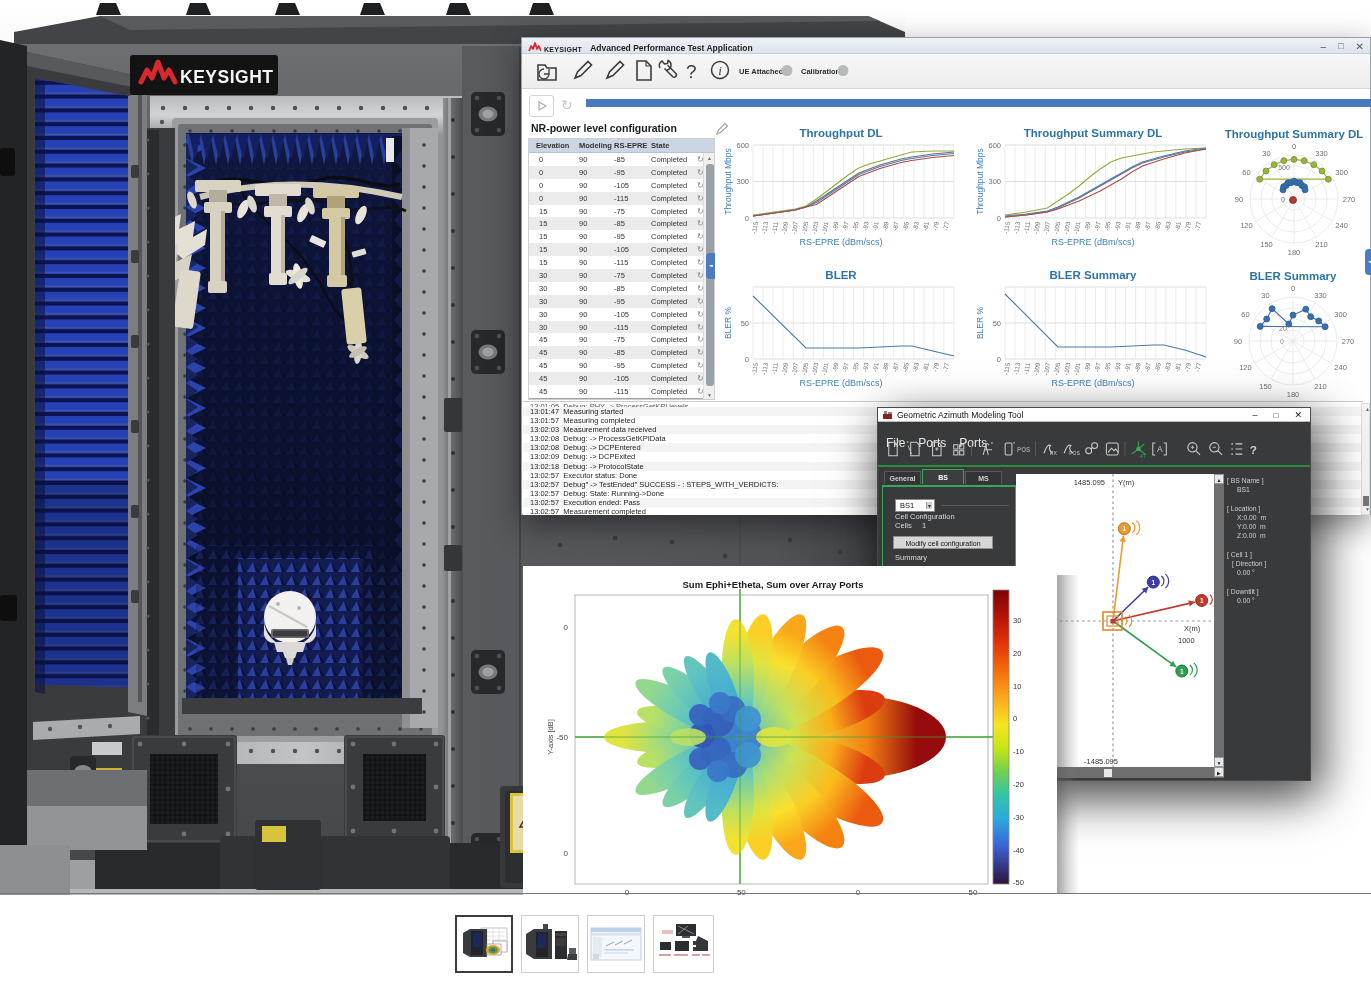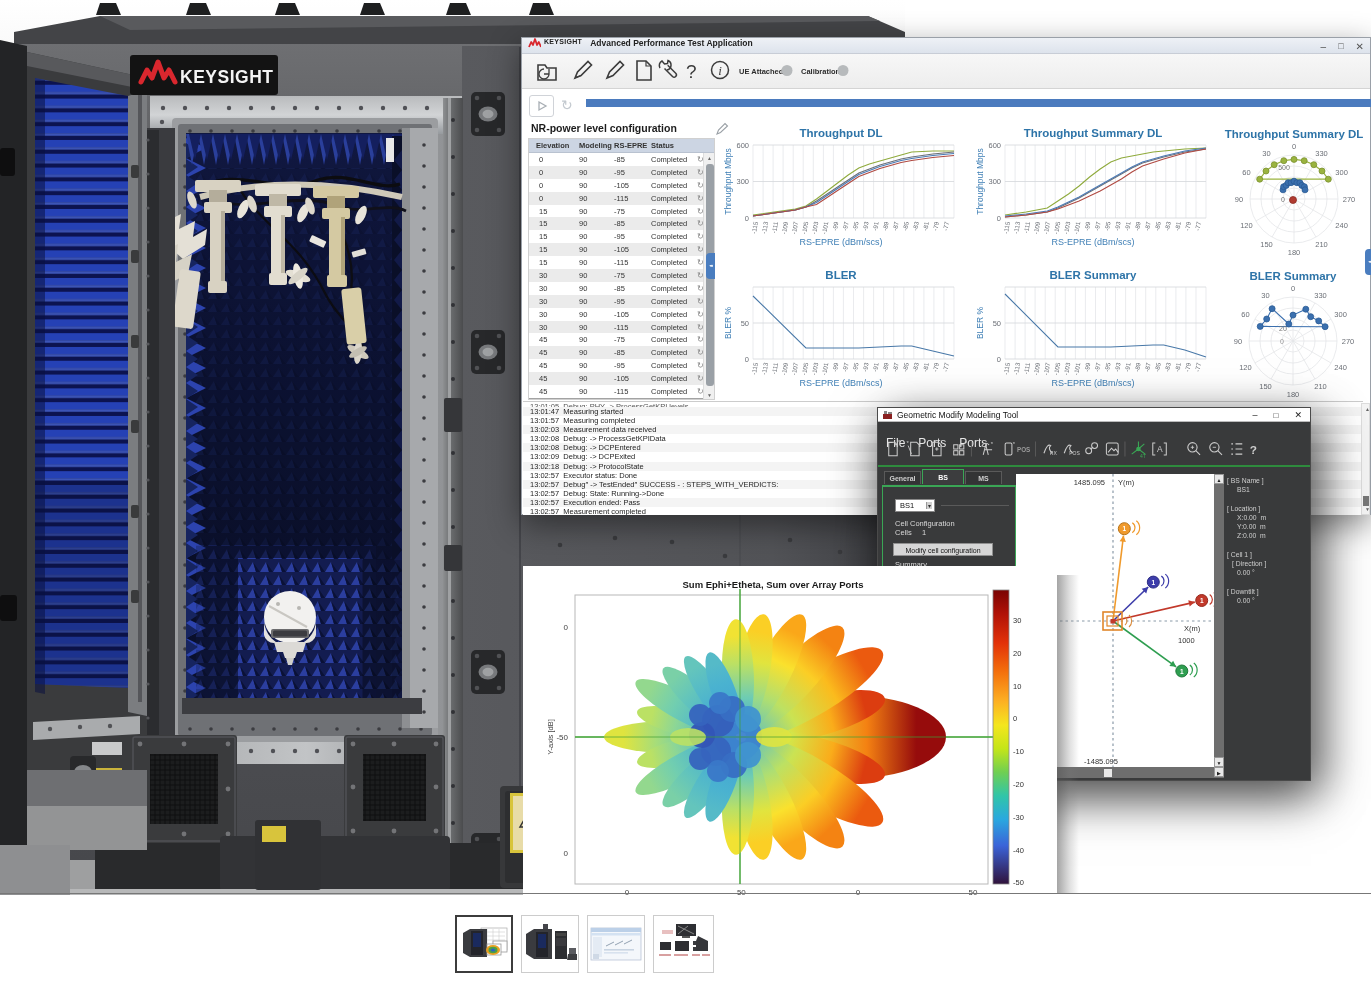--- a/index.html
+++ b/index.html
@@ -4,21 +4,21 @@
 html,body{width:1371px;height:991px;background:#fff;overflow:hidden;
  font-family:"Liberation Sans",sans-serif}
 #stage{position:relative;width:1371px;height:991px}
 #photo{position:absolute;left:0;top:0;width:905px;height:895px;z-index:1}
 #botline{position:absolute;left:0;top:893px;width:1371px;height:1px;background:#777;z-index:5}
 
 
 #appwin{position:absolute;left:521px;top:37px;width:850px;height:478px;background:#fff;
  border:1px solid #9aa0a8;box-shadow:0 10px 30px rgba(0,0,0,0.45);z-index:2}
 #apptitle{position:absolute;left:0;top:0;width:100%;height:16px;
- background:linear-gradient(#eef1f6,#dde3ec);display:flex;align-items:flex-start;border-bottom:1px solid #c8cdd6}
+ background:linear-gradient(#eef1f6,#dde3ec);display:flex;align-items:flex-end;border-bottom:1px solid #c8cdd6}
 #appbtns{position:absolute;right:6px;top:0;color:#555;display:flex;gap:12px;align-items:center;height:16px}
 #apptool{position:absolute;left:0;top:16px;width:100%;height:35px;
  background:linear-gradient(#f7f7f7,#ededed);border-bottom:1px solid #d4d4d4;padding:3px 0 0 2px}
 #apprun{position:absolute;left:0;top:51px;width:100%;height:33px;background:#fff}
 #playbtn{position:absolute;left:7px;top:6px;width:25px;height:22px;border:1px solid #d0d3d8;
  border-radius:3px;display:flex;align-items:center;justify-content:center}
 #refbtn{position:absolute;left:39px;top:8px;color:#c3c9cf;font-size:14px}
 #progress{position:absolute;left:64px;top:10px;width:786px;height:8px;background:#4b7bbe}
 #tbltitle{position:absolute;left:9px;top:84px;font-size:10.5px;color:#1c1c1c;font-weight:bold}
 #penc{position:absolute;left:193px;top:84px}
@@ -638,21 +638,21 @@
 </div>
 <div id="tbltitle">NR-power level configuration</div>
 <svg id="penc" width="14" height="14" viewBox="0 0 14 14">
         <path d="M2,12 l1.5-4 L10,1.5 l2.5,2.5 L5.5,10.5 Z" stroke="#9aa0a6" stroke-width="1.1" fill="none"></path>
       </svg>
 <div id="tbl">
  <div id="thead">
           <span class="c1">Elevation</span>
           <span class="c2">Modeling</span>
           <span class="c3">RS-EPRE</span>
-          <span class="c4">Status</span>
+          <span class="c4">State</span>
         </div>
  <div id="tbody">
           <div class="trow" style="background:#ffffff">
             <span class="c1">0</span>
             <span class="c2">90</span>
             <span class="c3">-85</span>
             <span class="c4">Completed</span>
             <span class="c5">↻</span>
           </div>
 <div class="trow" style="background:#ebebeb">
@@ -1110,21 +1110,21 @@
         <div class="sbarr" style="position:absolute;bottom:0">▼</div>
       </div>
 </div>
 <div id="geomwin">
 <div id="geomtitle">
 <svg width="11" height="10" viewBox="0 0 11 10" style="margin:0 4px 0 4px">
           <rect x="1" y="4" width="9" height="5" fill="#8a2020"></rect>
           <rect x="2" y="1" width="3" height="3" fill="#888"></rect>
           <rect x="6" y="2" width="4" height="2" fill="#888"></rect>
         </svg>
-<span style="font-size:8.5px;color:#111">Geometric Modify Modeling Tool</span>
+<span style="font-size:8.5px;color:#111">Geometric Azimuth Modeling Tool</span>
 <span id="geombtns">
           <span>–</span>
           <span style="font-size:8px">□</span>
           <span>✕</span>
         </span>
 </div>
 <div id="geombody">
 <div id="geommenu">
           <span>File</span>
           <span>Ports</span>
@@ -1215,21 +1215,21 @@
 <div id="geomtabs">
 <span class="gtab">General</span>
           <span class="gtab active">BS</span>
           <span class="gtab">MS</span>
 </div>
 <div id="geomleft">
 <div style="margin:12px 0 0 12px;display:flex;align-items:center">
  <span id="bs1dd">BS1<span id="bs1arr">▾</span></span>
  <div style="flex:1;height:1px;background:#5a5a5a;margin:0 6px"></div>
 </div>
-<div class="gl" style="margin-top:7px">Cell Configuration</div>
+<div class="gl" style="">Cell Configuration</div>
 <div class="gl" style="">Cells&nbsp;&nbsp;&nbsp;&nbsp;&nbsp;1</div>
 <div id="modbtn" style="margin-top:6px">Modify cell configuration</div>
 <div class="gl" style="margin-top:4px">Summary</div>
 </div>
 <div id="geomplot">
           <svg width="198" height="293" viewBox="0 0 198 293" xmlns="http://www.w3.org/2000/svg" style="display:block">
             <rect width="198" height="293" fill="#ffffff"></rect>
             <line x1="97" y1="0" x2="97" y2="293" stroke="#8a9aa8" stroke-width="1.2" stroke-dasharray="2.5,3"></line>
             <line x1="0" y1="147" x2="198" y2="147" stroke="#8a9aa8" stroke-width="1" stroke-dasharray="2.5,3"></line>
             <text x="89" y="11" font-family="Liberation Sans, sans-serif" font-size="7.5" fill="#333" text-anchor="end">1485.095</text>

